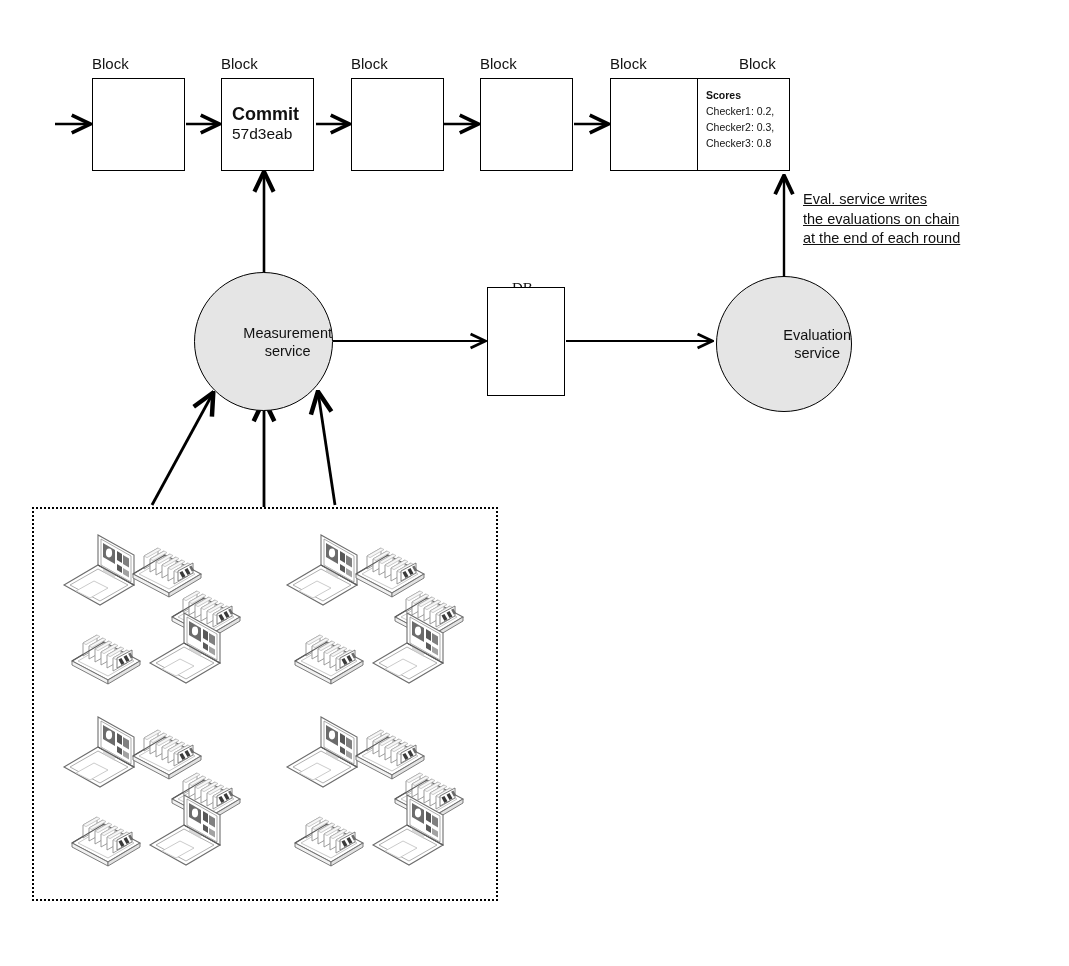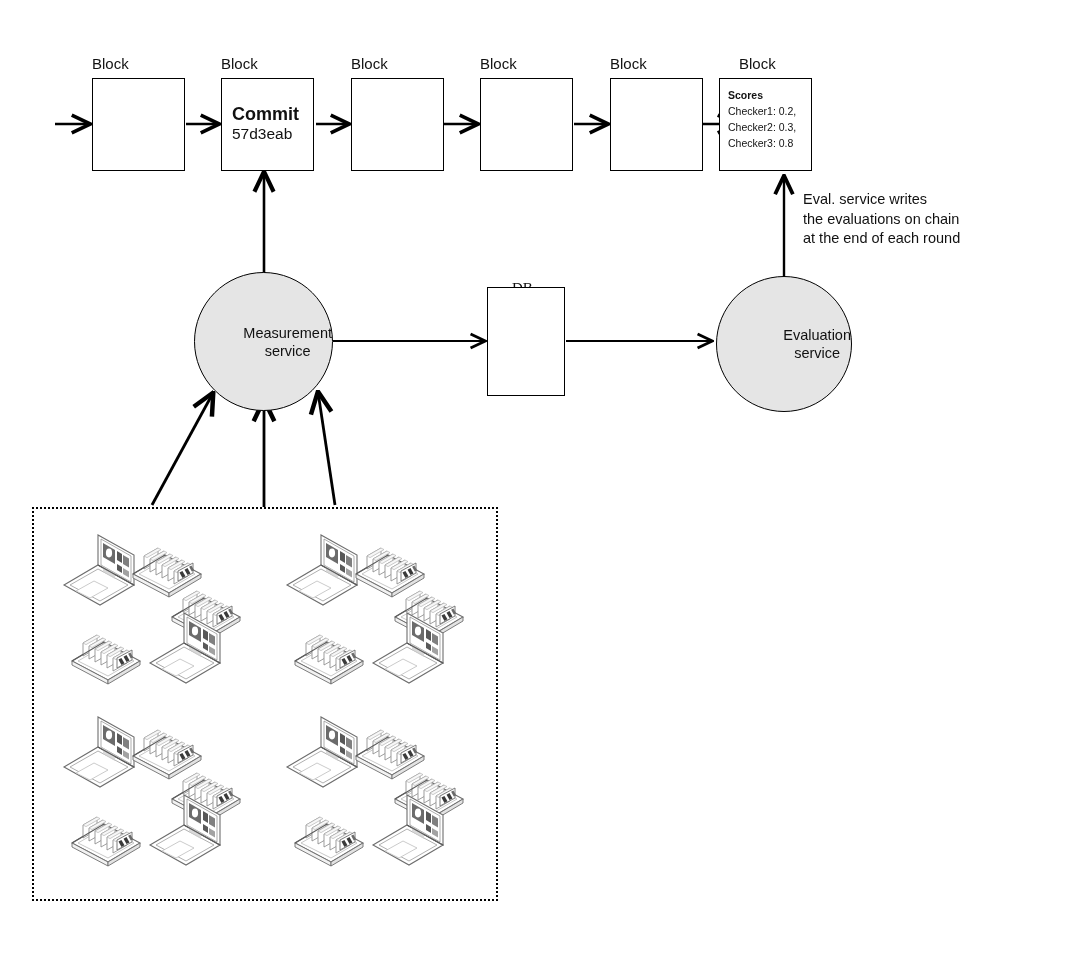--- a/index.html
+++ b/index.html
@@ -107,20 +107,21 @@
     background: #fff;
     box-sizing: border-box;
   }
   
   .note {
     position: absolute;
     font-size: 14.5px;
     line-height: 19.5px;
     color: #111;
     white-space: pre;
+    text-decoration: underline;
   }
   
   .devices-box {
     position: absolute;
     border: 2.4px dotted #000;
     box-sizing: border-box;
     background: transparent;
   }
 </style>
 </head>
@@ -182,21 +183,21 @@
   <div class="block-label" style="left:351px; top:56px;">Block</div>
   <div class="block-box" style="left:351px; top:78px; width:93px; height:93px;"></div>
 
   <div class="block-label" style="left:480px; top:56px;">Block</div>
   <div class="block-box" style="left:480px; top:78px; width:93px; height:93px;"></div>
 
   <div class="block-label" style="left:610px; top:56px;">Block</div>
   <div class="block-box" style="left:610px; top:78px; width:93px; height:93px;"></div>
 
   <div class="block-label" style="left:739px; top:56px;">Block</div>
-  <div class="block-box" style="left:719px; top:78px; width:93px; height:93px;">
+  <div class="block-box" style="left:697px; top:78px; width:93px; height:93px;">
     <div class="scores-wrap">
       <div class="scores-title">Scores</div>
       <div class="scores-line">Checker1: 0.2,</div>
       <div class="scores-line">Checker2: 0.3,</div>
       <div class="scores-line">Checker3: 0.8</div>
     </div>
   </div>
 
   <div class="circle" style="left:194px; top:272px; width:139px; height:139px;">
     <div class="circle-label">

